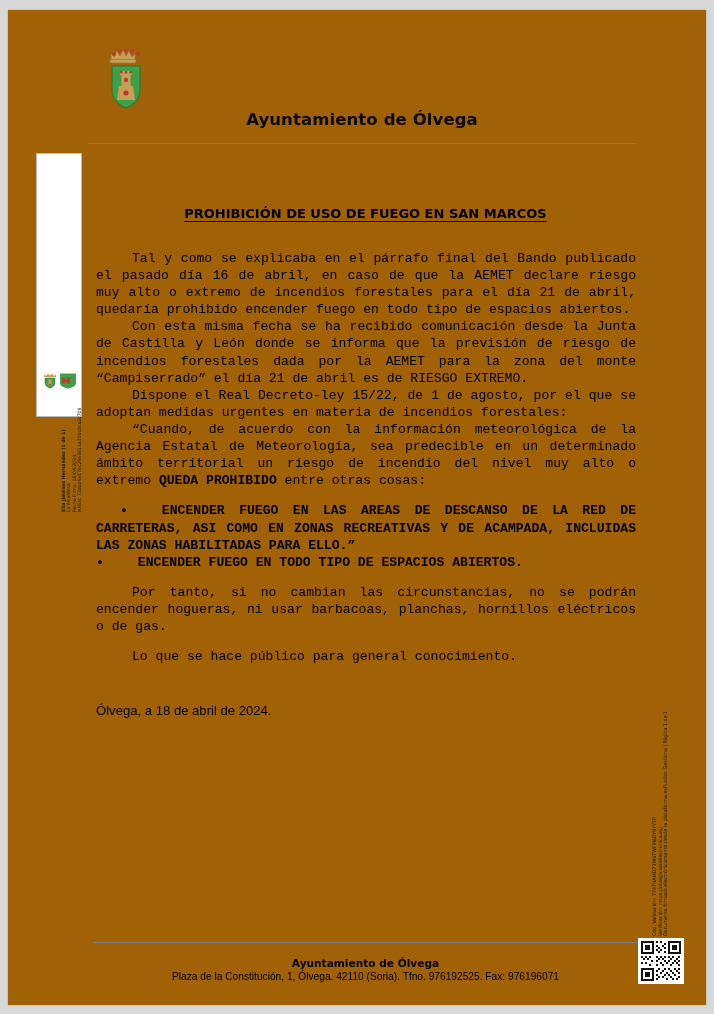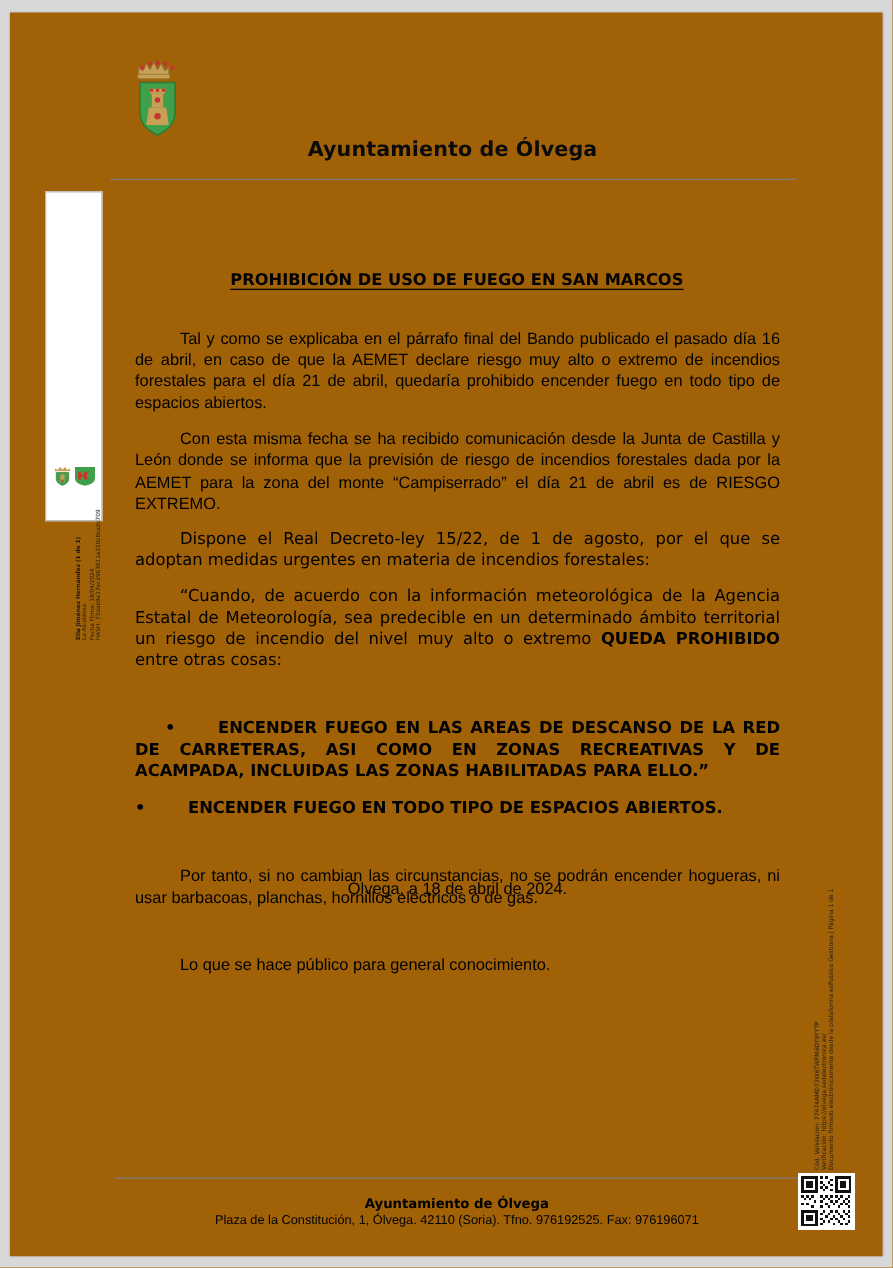--- a/index.html
+++ b/index.html
@@ -61,53 +61,52 @@
   }
   .siglogo-a{
     position:absolute;left:0;top:2px;width:14px;height:17px;
   }
   .siglogo-b{
     position:absolute;left:16px;top:2px;width:18px;height:17px;
   }
 
   
   .doc-title{
-    position:absolute;left:85px;top:207px;width:545px;
+    position:absolute;left:85px;top:196px;width:545px;
     text-align:center;
     font-family:"DejaVu Sans", sans-serif;
     font-size:13px;font-weight:bold;color:#000;
     text-decoration:underline;
     text-underline-offset:2.5px;
   }
   .body{
     position:absolute;left:88px;top:240px;width:540px;
     font-size:13.1px;color:#000;
   }
-  .body p{margin:12px;}
+  .body p{margin:0;font-family:Liberation Mono, monospace;}
   .p-just{
     text-align:justify;
     text-indent:36px;
     line-height:17.1px;
   }
   .f-lib{font-family:"Liberation Sans", sans-serif;}
   .f-dv{font-family:"DejaVu Sans", sans-serif;}
   .gap{height:13px;}
   .bullets{
     text-align:justify;
     line-height:17.2px;
     font-weight:bold;
     font-family:"DejaVu Sans", sans-serif;
   }
   .bul-line{display:block;text-indent:0;}
   .bul-ind{padding-left:28px;display:block;}
   .sig-lines{
     position:absolute;left:88px;top:693px;width:540px;
     font-family:"Liberation Sans", sans-serif;
     font-size:13.1px;color:#000;
-    text-align:center;
   }
   .sig-lines div{margin-bottom:16px;}
 
   
   .vbox{
     position:absolute;left:642px;top:628px;width:34px;height:300px;
   }
   .vtext{
     position:absolute;
     transform-origin:0 0;

